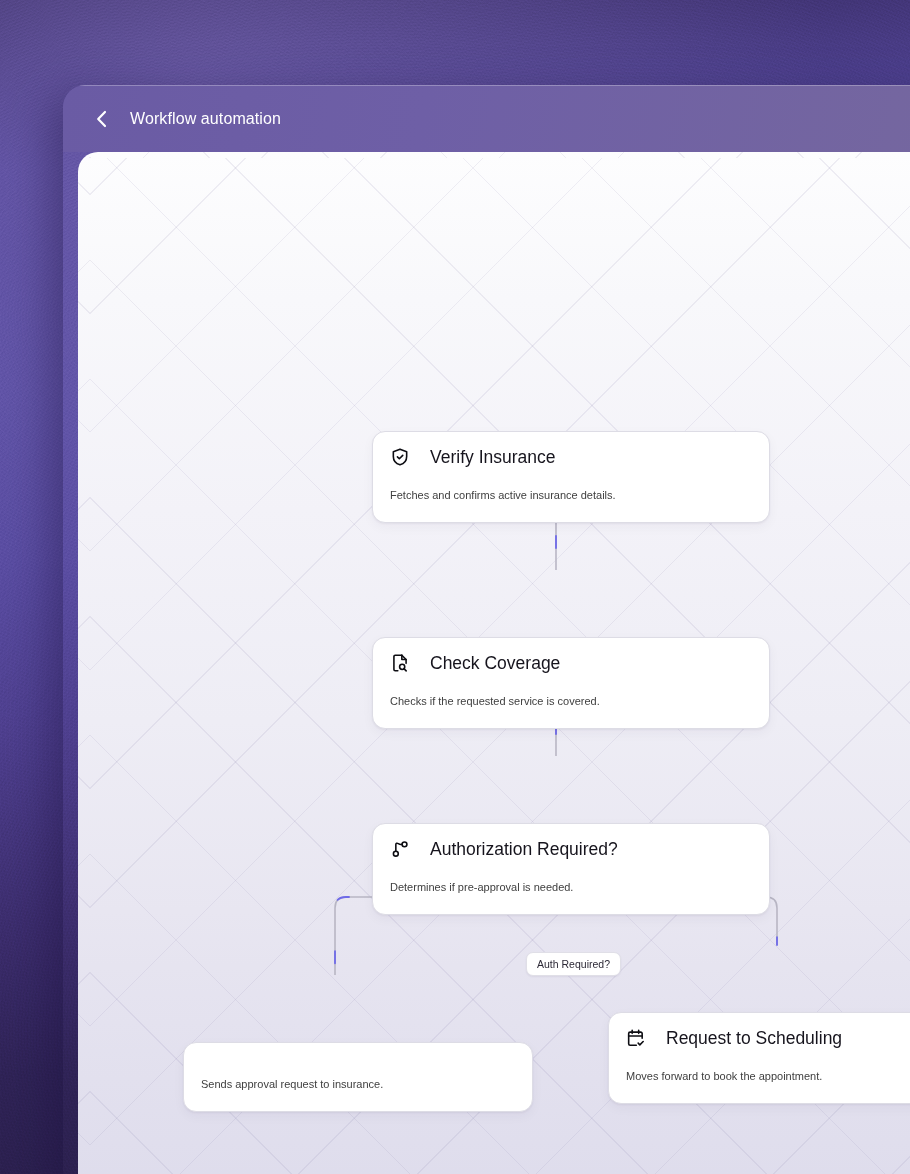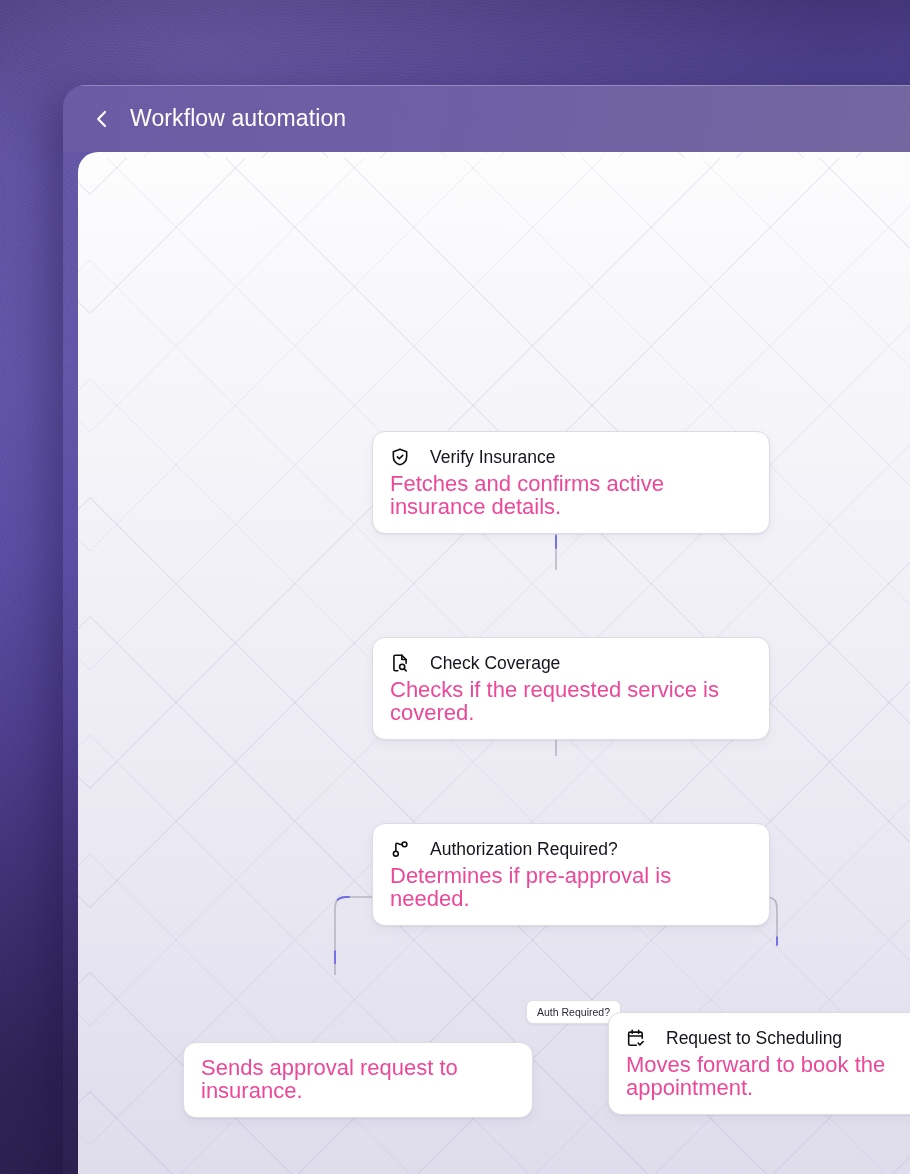--- a/index.html
+++ b/index.html
@@ -80,21 +80,21 @@
     background: rgba(255,255,255,.28);
   }
   .back-btn {
     width: 22px; height: 24px;
     display: flex; align-items: center; justify-content: center;
     cursor: pointer;
   }
   .back-btn svg { display: block; }
   .win-title {
     color: #ffffff;
-    font-size: 23px;
+    font-size: 16px;
     letter-spacing: .1px;
     white-space: nowrap;
   }
 
   
   #canvas {
     position: absolute;
     left: 15px;
     top: 67px;
     right: 0;
@@ -150,37 +150,38 @@
   }
   .node-icon { width: 20px; height: 20px; flex: 0 0 20px; display: block; }
   .node-icon svg { display: block; }
   .node-title {
     font-size: 17.5px;
     color: #16141d;
     line-height: 22px;
     white-space: nowrap;
   }
   .node-desc {
-    font-size: 22px;
-    color: #ec4899;
+    font-size: 11px;
+    color: #404040;
     line-height: 22.5px;
+    margin-top: 16px;
   }
 
   
   #node-verify   { left: 294px; top: 279px; width: 398px; }
   #node-coverage { left: 294px; top: 485px; width: 398px; }
   #node-auth     { left: 294px; top: 671px; width: 398px; }
   #node-request  { left: 105px; top: 890px; width: 350px; }
   #node-proceed  { left: 530px; top: 860px; width: 380px; }
 
   
   #branch-label {
     position: absolute;
     left: 448px;
-    top: 848px;
+    top: 800px;
     width: 95px;
     height: 24px;
     background: #ffffff;
     border: 1px solid #e0dfe7;
     border-radius: 7px;
     display: flex;
     align-items: center;
     justify-content: center;
     font-size: 10.5px;
     color: #2c2936;

